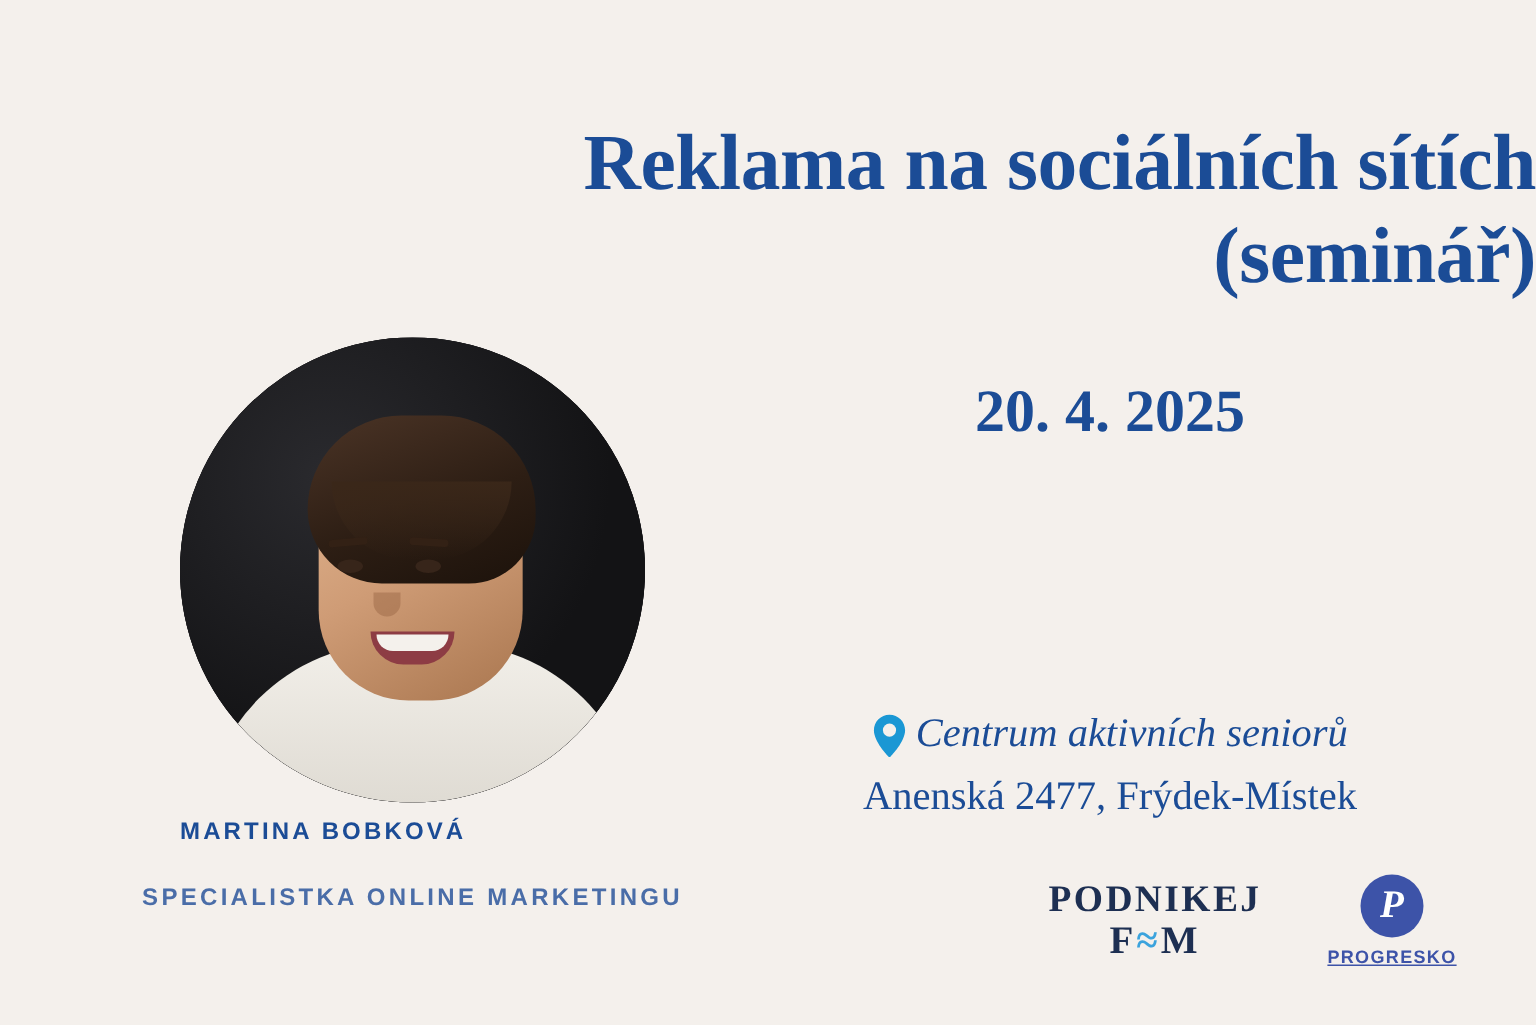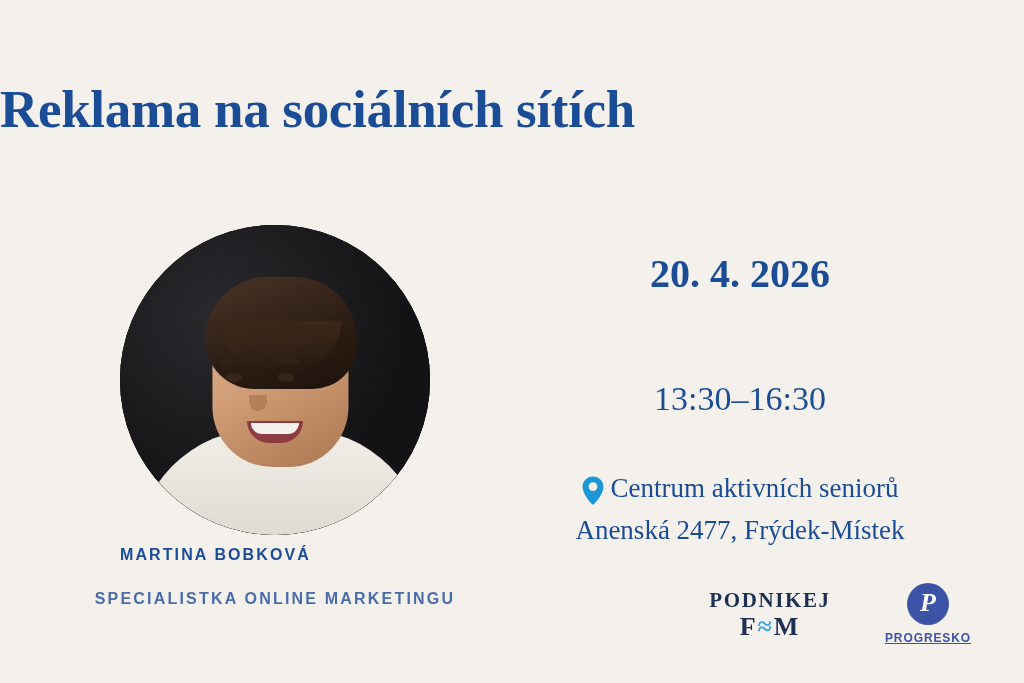--- a/index.html
+++ b/index.html
@@ -23,21 +23,21 @@
     height: 683px;
     background: #f4f0ec;
   }
 
   
   .title-block {
     position: absolute;
     top: 78px;
     left: 0;
     width: 1024px;
-    text-align: left;
+    text-align: right;
   }
   .title-line {
     font-family: "Liberation Serif", serif;
     font-weight: bold;
     font-size: 53px;
     line-height: 62px;
     color: #1b4c96;
     letter-spacing: -0.3px;
     white-space: nowrap;
   }
@@ -231,20 +231,21 @@
     font-family: "Liberation Serif", serif;
     font-size: 27px;
     line-height: 36px;
     color: #1b4c96;
   }
   .venue-line1 {
     display: inline-flex;
     align-items: center;
     gap: 7px;
     white-space: nowrap;
+    font-style: italic;
   }
   .pin-icon {
     display: inline-block;
     width: 22px;
     height: 29px;
     flex: 0 0 auto;
     position: relative;
     top: 2px;
   }
   .venue-line2 { white-space: nowrap; }
@@ -254,21 +255,21 @@
     position: absolute;
     left: 690px;
     top: 588px;
     width: 160px;
     text-align: center;
     font-family: "Liberation Serif", serif;
     color: #1d2f52;
   }
   .logo-podnikej .lp-top {
     font-weight: bold;
-    font-size: 21px;
+    font-size: 25px;
     letter-spacing: 1.6px;
     line-height: 24px;
   }
   .logo-podnikej .lp-bot {
     font-weight: bold;
     font-size: 26px;
     letter-spacing: 2px;
     line-height: 26px;
     margin-top: 2px;
   }
@@ -311,20 +312,21 @@
     text-decoration: underline;
   }
 </style>
 </head>
 <body>
 
 <div class="poster">
 
   <div class="title-block">
     <div class="title-line">Reklama na sociálních sítích</div>
+    <div class="title-line">(seminář)</div>
   </div>
 
   <div class="photo-wrap">
     <div class="photo-circle">
       <div class="ph-bg"></div>
       <div class="ph-shoulders"></div>
       <div class="ph-neck"></div>
       <div class="ph-head"></div>
       <div class="ph-hair"></div>
       <div class="ph-brow l"></div>
@@ -332,22 +334,21 @@
       <div class="ph-eye l"></div>
       <div class="ph-eye r"></div>
       <div class="ph-nose"></div>
       <div class="ph-smile"></div>
     </div>
   </div>
 
   <div class="speaker-name">MARTINA BOBKOVÁ</div>
   <div class="speaker-role">SPECIALISTKA ONLINE MARKETINGU</div>
 
-  <div class="event-date">20. 4. 2026</div>
-  <div class="event-time">13:30–16:30</div>
+  <div class="event-date">20. 4. 2025</div>
 
   <div class="venue-block">
     <div class="venue-line1">
       <span class="pin-icon">
         <svg viewBox="0 0 22 29" width="22" height="29" aria-hidden="true">
           <path d="M11 0.5C5.2 0.5 0.6 5.1 0.6 10.9c0 7.6 9.2 17 9.6 17.4a1.1 1.1 0 0 0 1.6 0c0.4-0.4 9.6-9.8 9.6-17.4C21.4 5.1 16.8 0.5 11 0.5z" fill="#1a97d4"></path>
           <circle cx="11" cy="10.7" r="4.4" fill="#f4f0ec"></circle>
         </svg>
       </span>
       <span>Centrum aktivních seniorů</span>

